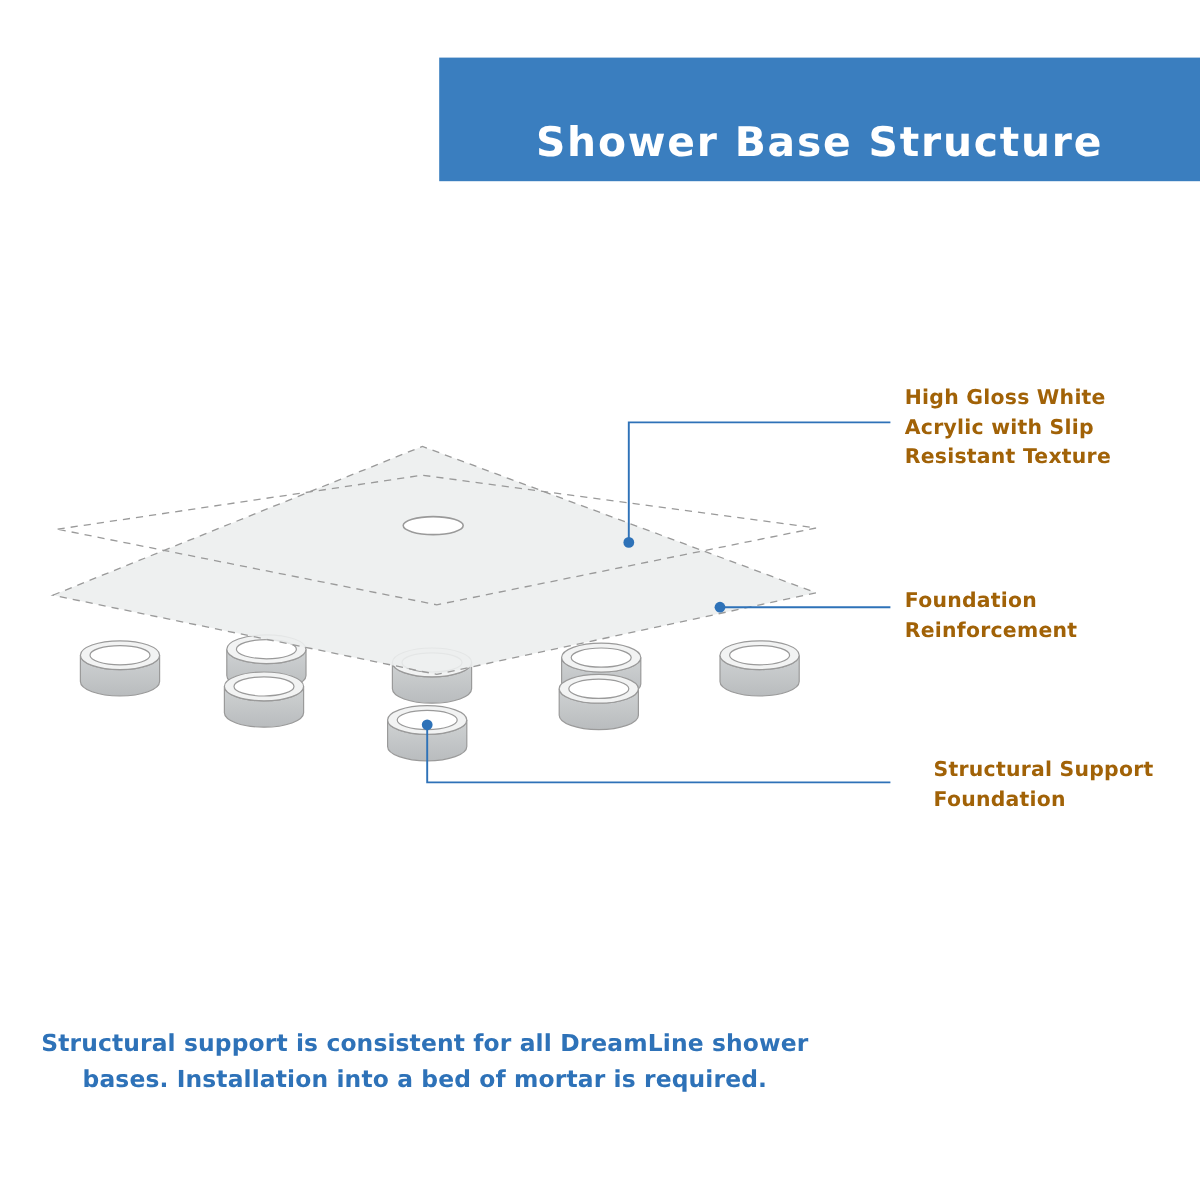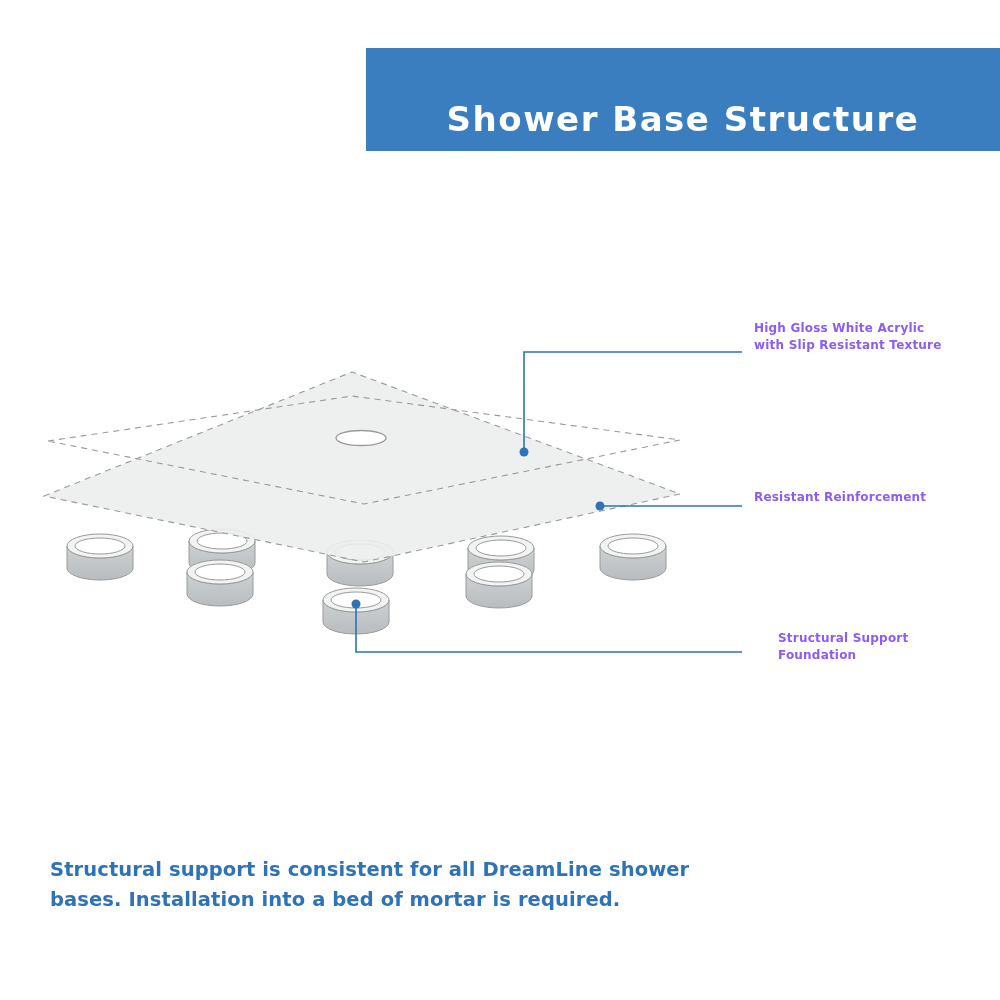--- a/index.html
+++ b/index.html
@@ -46,43 +46,44 @@
     position: absolute;
     left: 0;
     top: 0;
     width: 1000px;
     height: 1000px;
   }
 
   
   .callout {
     position: absolute;
-    color: #8b5cf6;
-    font-size: 12px;
+    color: #a16207;
+    font-size: 17px;
     font-weight: bold;
     line-height: 1.45;
     font-family: "DejaVu Sans", sans-serif;
     letter-spacing: 0.2px;
   }
   #callout-acrylic { left: 754px; top: 320px; width: 200px; }
   #callout-fiberglass { left: 754px; top: 489px; width: 200px; }
   #callout-support { left: 778px; top: 630px; width: 210px; }
 
   
   #footer-note {
     position: absolute;
-    left: 50px;
+    left: 34px;
     top: 855px;
     width: 640px;
     color: #2e72b8;
     font-size: 19.5px;
     font-weight: bold;
     line-height: 1.55;
     font-family: "DejaVu Sans", sans-serif;
     letter-spacing: 0.1px;
+    text-align: center;
   }
 </style>
 </head>
 <body>
 
 <div id="header-band"></div>
 <div id="header-title">Shower Base Structure</div>
 
 <svg id="diagram" viewBox="0 0 1000 1000" xmlns="http://www.w3.org/2000/svg">
 
@@ -163,17 +164,17 @@
     <circle cx="600" cy="506" r="4.5" fill="#2e72b8" stroke="none"></circle>
 
     <path d="M356,604 L356,652 L742,652"></path>
     <circle cx="356" cy="604" r="4.5" fill="#2e72b8" stroke="none"></circle>
   </g>
 
 </svg>
 
 <div class="callout" id="callout-acrylic">High Gloss White Acrylic with Slip Resistant Texture</div>
 
-<div class="callout" id="callout-fiberglass">Resistant Reinforcement</div>
+<div class="callout" id="callout-fiberglass">Foundation Reinforcement</div>
 
 <div class="callout" id="callout-support">Structural Support Foundation</div>
 
 <div id="footer-note">Structural support is consistent for all DreamLine shower bases. Installation into a bed of mortar is required.</div>
 
 </body></html>

